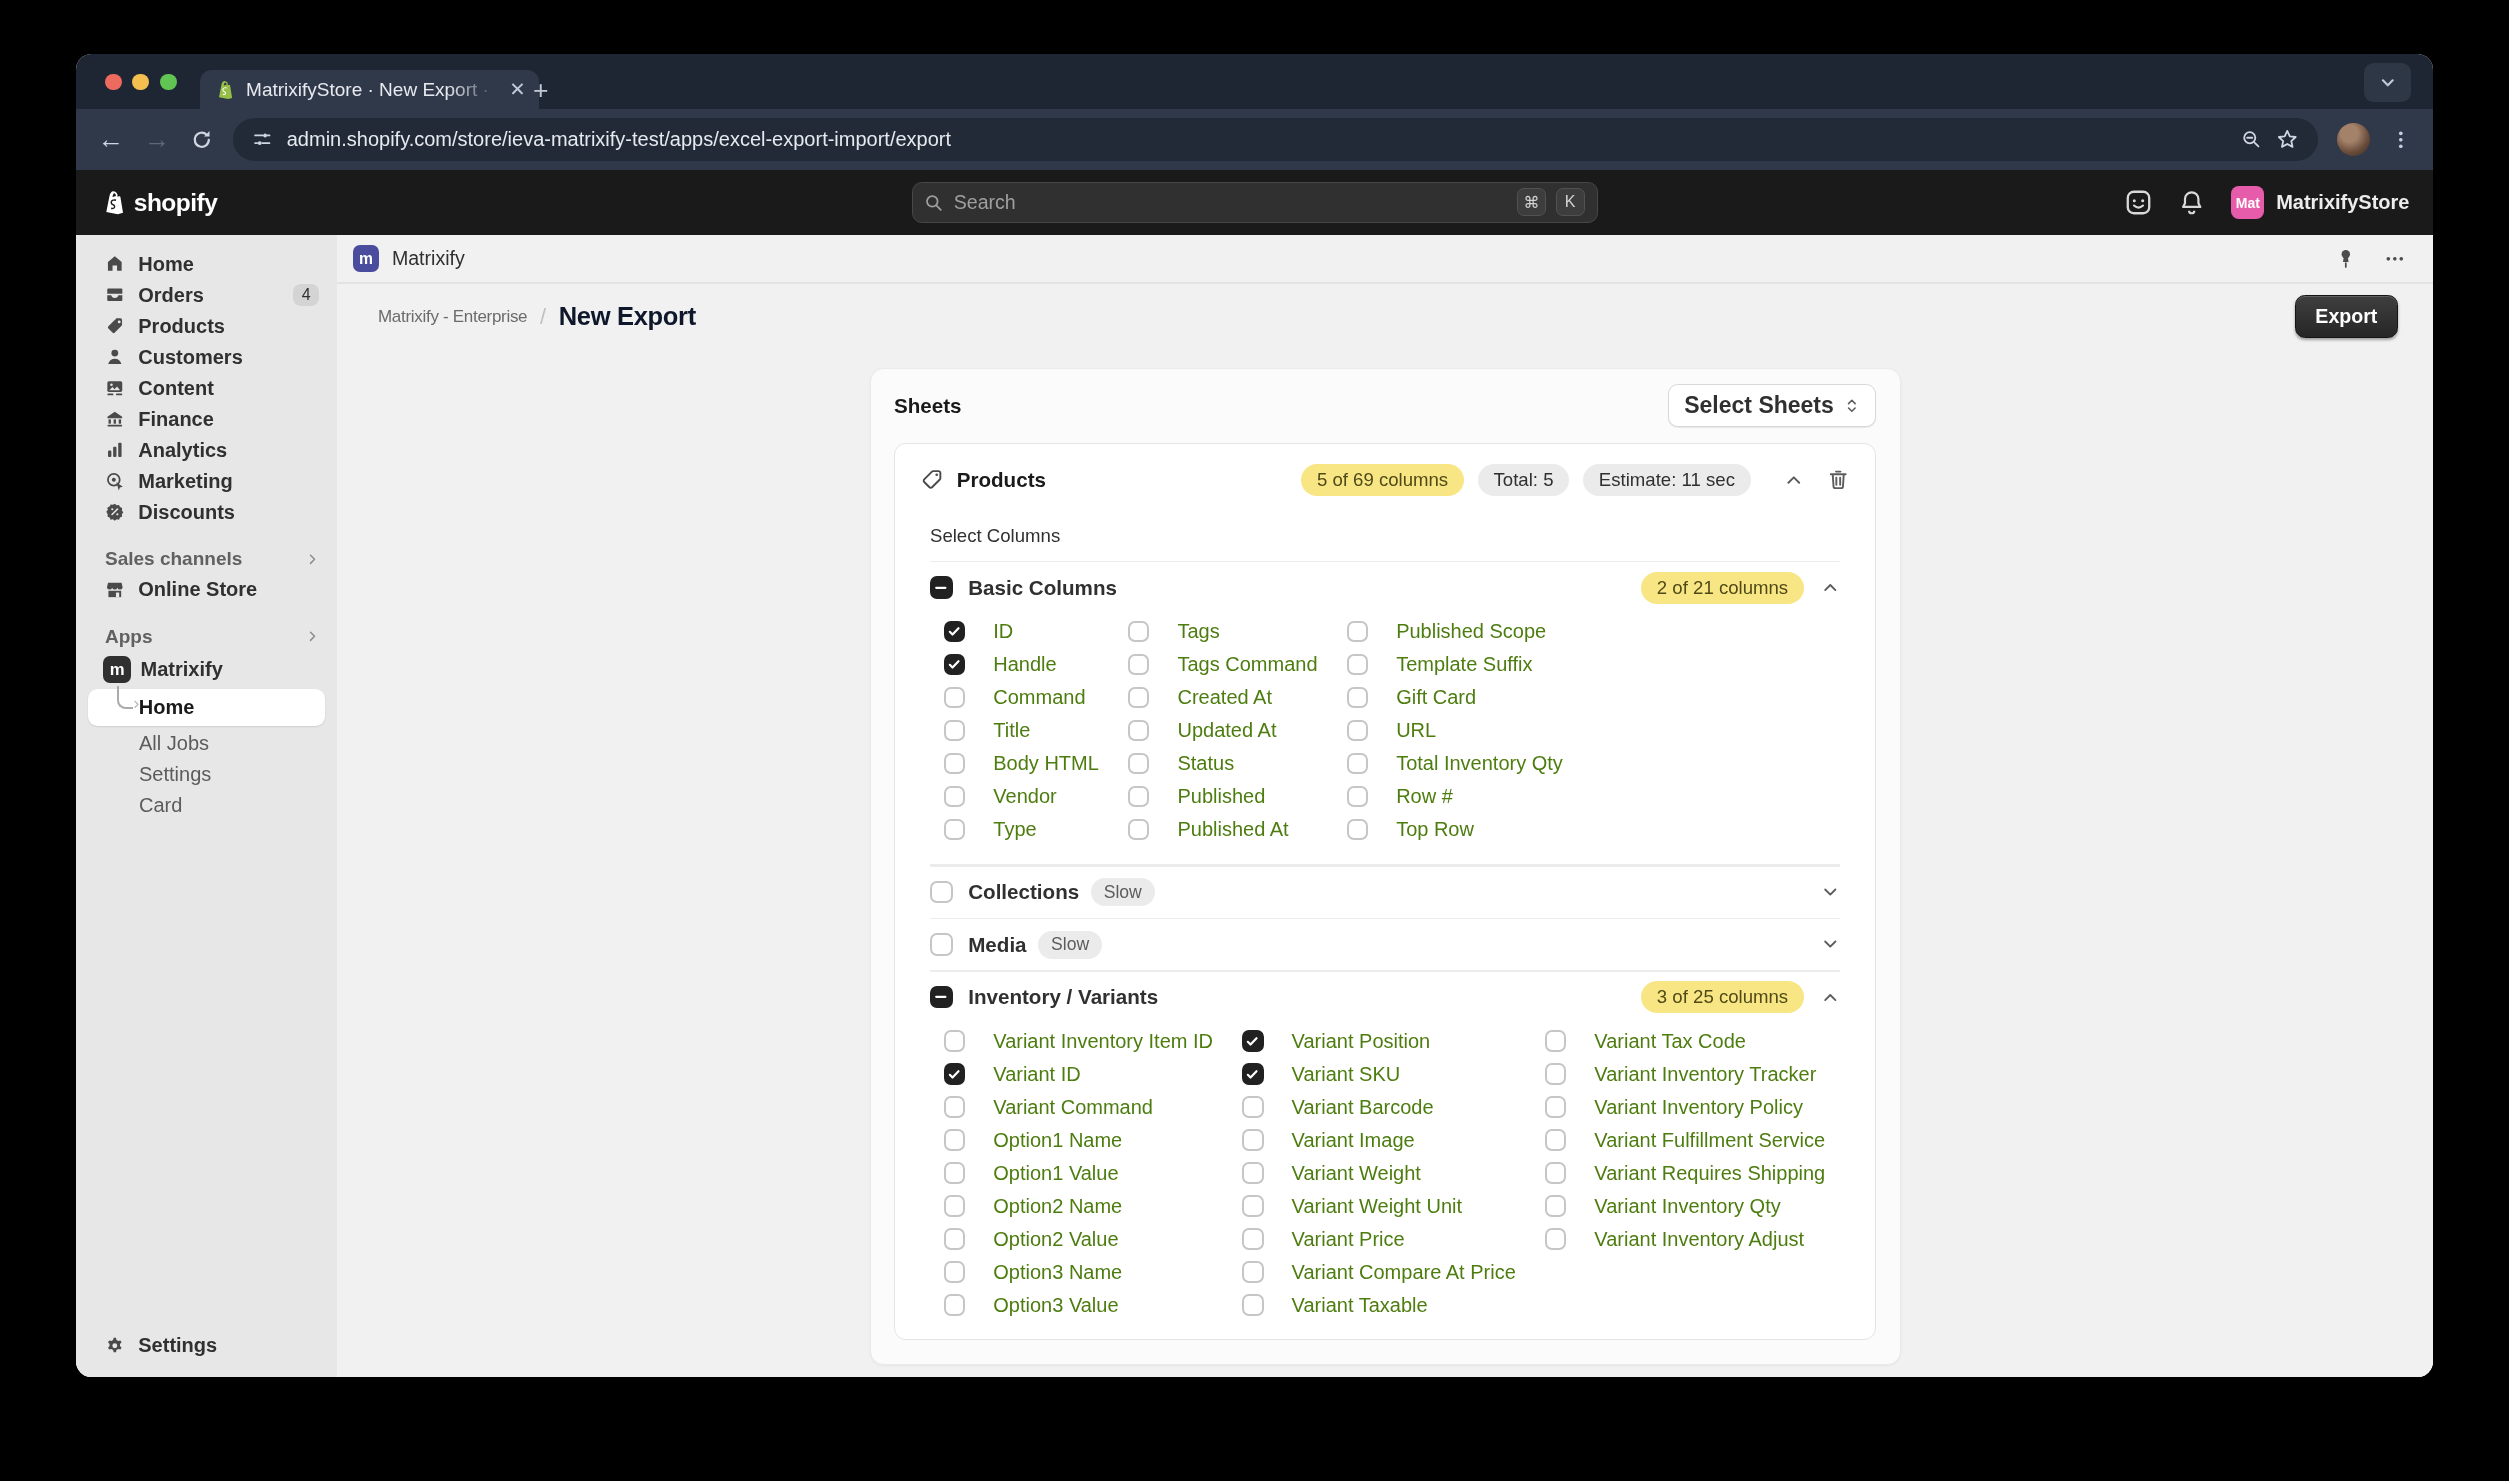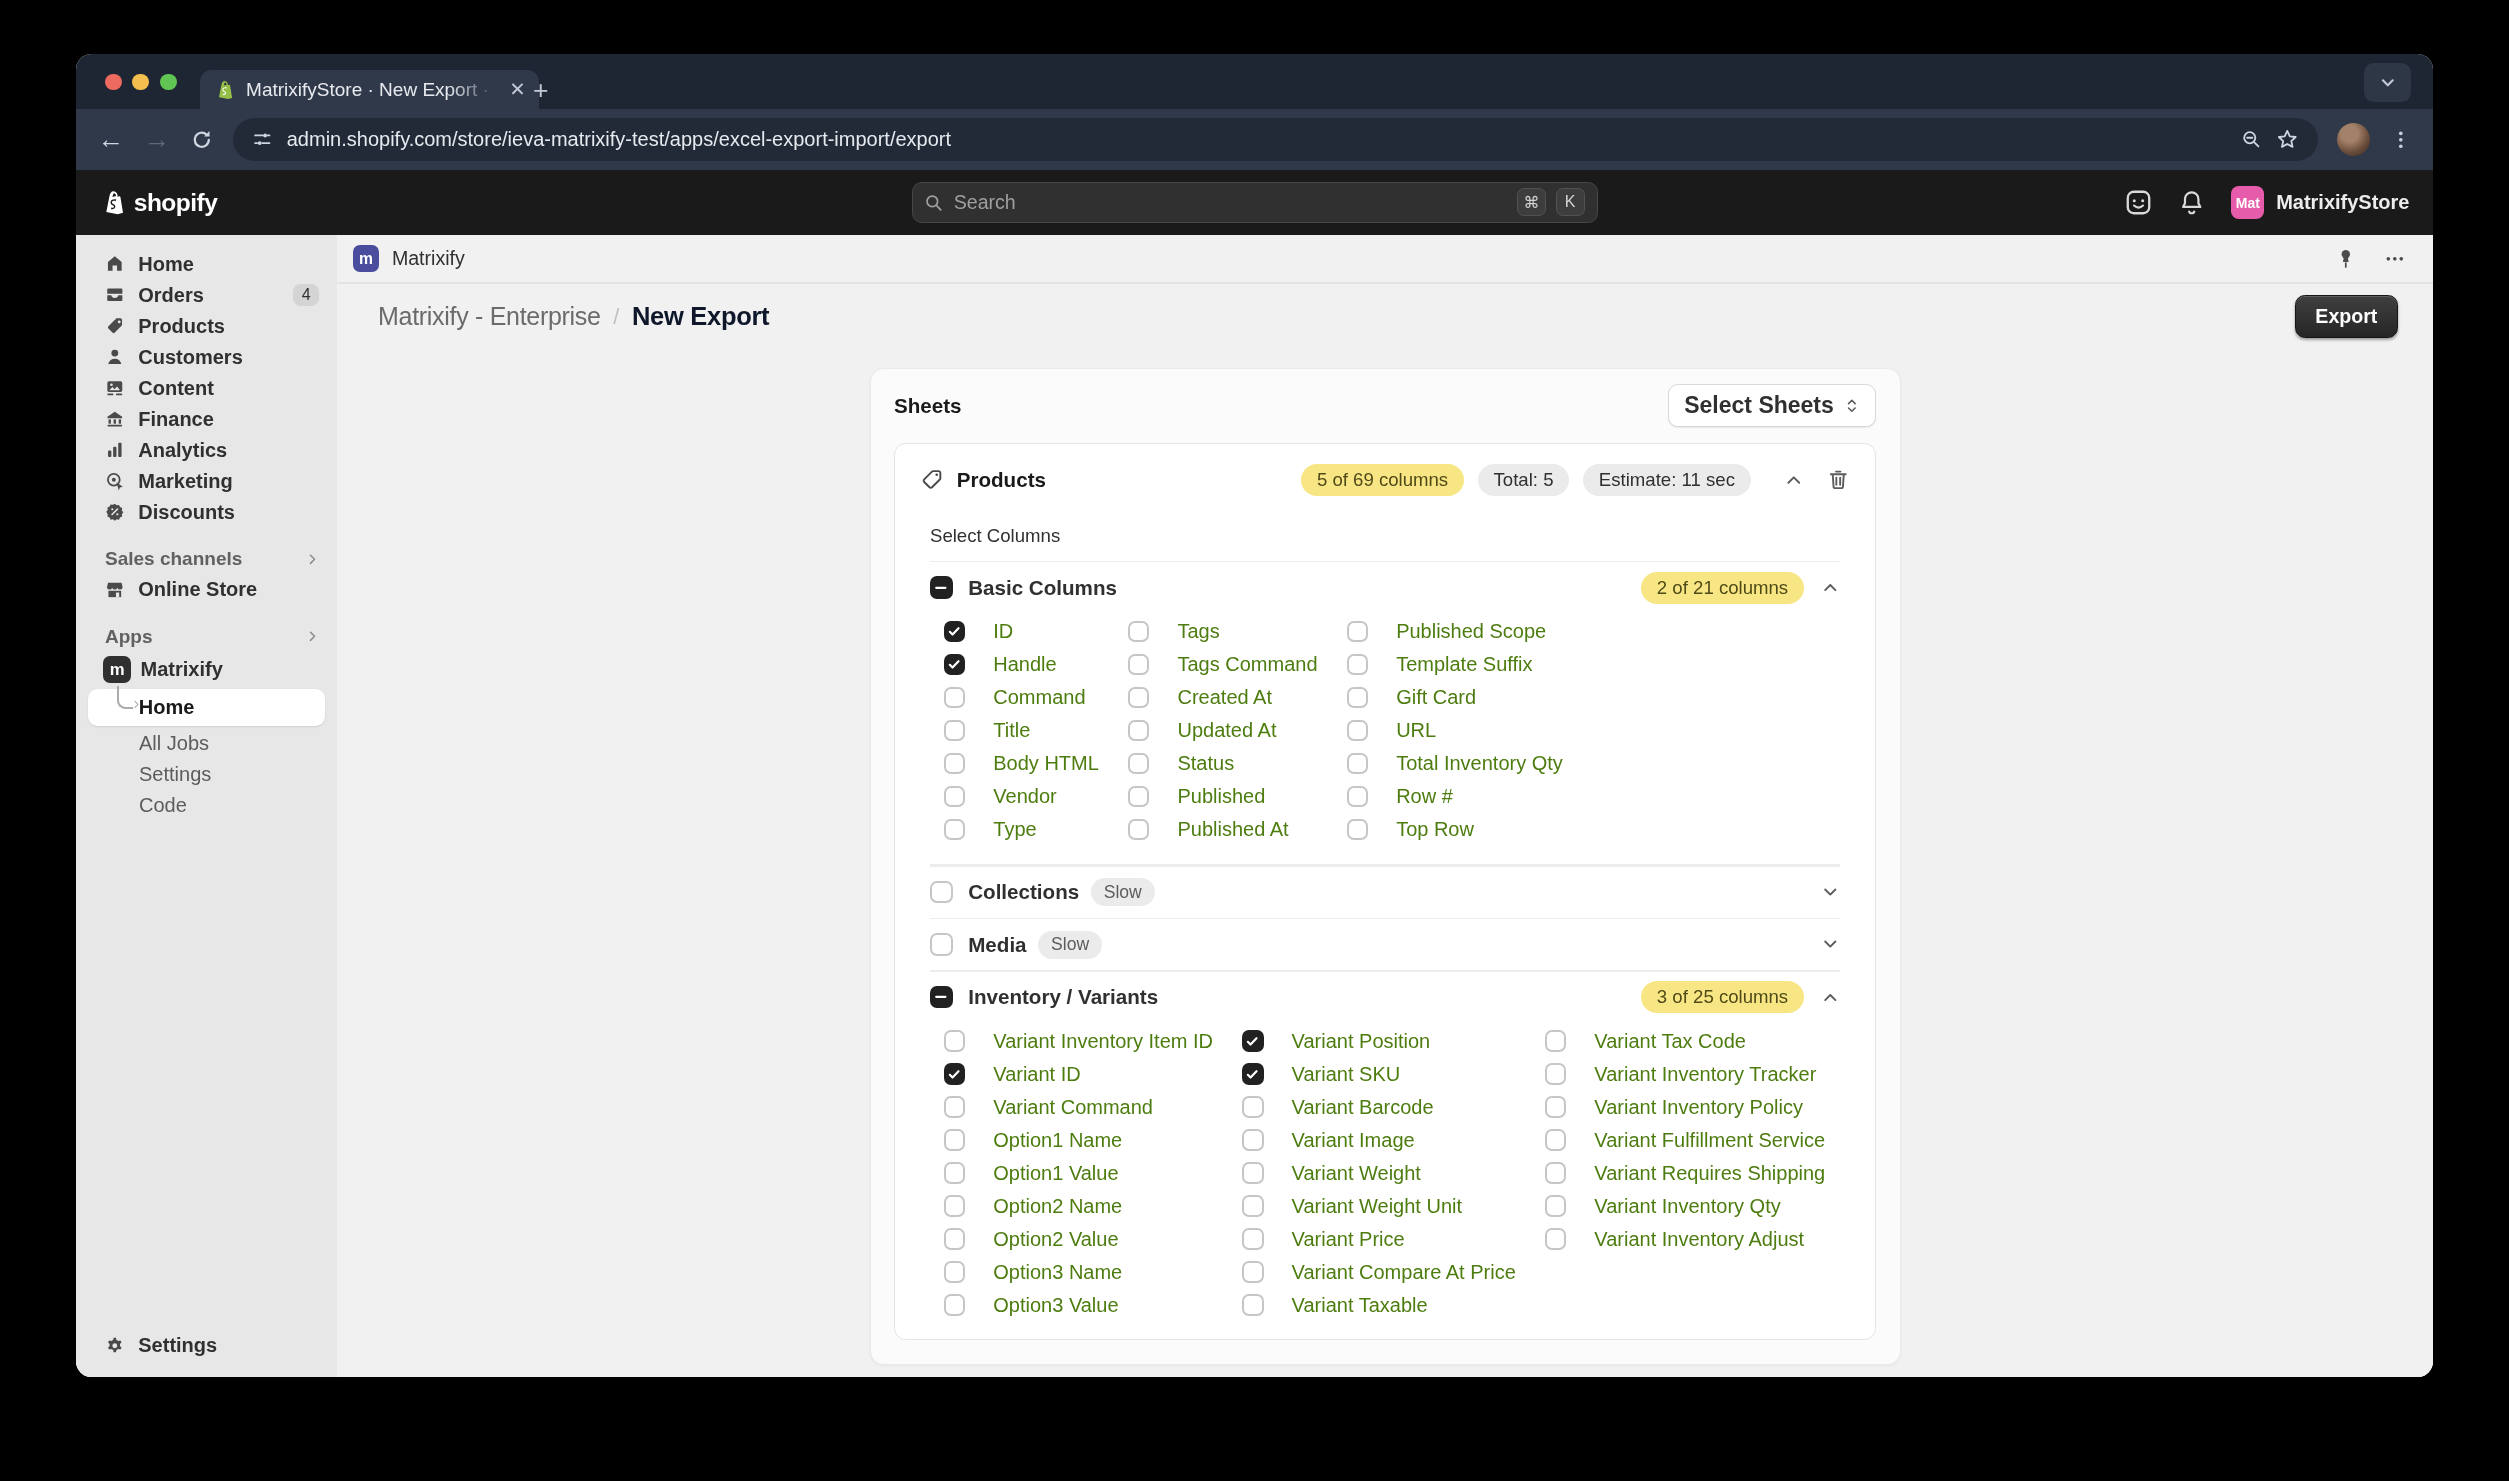--- a/index.html
+++ b/index.html
@@ -68,21 +68,21 @@
   .sb-bottom{position:absolute;bottom:15.7px;left:0;right:0;}
   
   .main{flex:1;display:flex;flex-direction:column;min-width:0;background:#f1f1f1;}
   .crumbrow{height:47px;display:flex;align-items:center;padding:0 27.4px 0 15.7px;flex:none;}
   .appicon{width:26.5px;height:26.5px;border-radius:6.9px;background:#4a4d9e;color:#fff;display:flex;
        align-items:center;justify-content:center;font-size:15.7px;font-weight:700;flex:none;}
   .crumb-label{margin-left:12.7px;font-size:19.6px;font-weight:500;color:#303030;}
   .crumb-icons{margin-left:auto;display:flex;align-items:center;gap:27.4px;color:#4c4c4c;}
   .hdr-div{height:2px;background:#e3e3e3;flex:none;}
   .titlerow{height:65px;display:flex;align-items:center;padding:0 35px 0 41px;flex:none;}
-  .bc-parent{font-size:25px;color:#6b6b6b;font-weight:500;letter-spacing:-0.3px;}
+  .bc-parent{font-size:17px;color:#6b6b6b;font-weight:500;letter-spacing:-0.3px;}
   .bc-sep{font-size:21.6px;color:#c0c0c0;margin:0 12.7px;}
   .pg-title{font-size:25.5px;color:#0f172a;font-weight:700;letter-spacing:-0.3px;}
   .export-btn{margin-left:auto;padding:8.8px 19.6px;border-radius:9.8px;color:#fff;font-size:19.6px;font-weight:600;
        background:linear-gradient(180deg,#3f3f3f,#262626);border:1px solid #151515;
        box-shadow:0 2px 2.9px rgba(0,0,0,.35),inset 0 1px 0 rgba(255,255,255,.18);}
   .cardwrap{flex:1;overflow:hidden;min-height:0;}
   .card{width:1031px;margin:18.6px auto 0;background:#fbfbfb;border:1px solid #eaeaea;border-radius:13.7px;
        box-shadow:0 1px 2.9px rgba(0,0,0,.05);padding:15.7px 23.5px 23.5px;box-sizing:border-box;}
   .card-hd{display:flex;align-items:center;}
   .card-title{font-size:20.6px;font-weight:700;color:#1a1a1a;}
@@ -359,21 +359,21 @@
           </span>
           <span class="sb-label">Home</span>
         </div>
         <div class="sb-sub">
           <span class="sb-label">All Jobs</span>
         </div>
         <div class="sb-sub">
           <span class="sb-label">Settings</span>
         </div>
         <div class="sb-sub">
-          <span class="sb-label">Code</span>
+          <span class="sb-label">Card</span>
         </div>
         <div class="sb-bottom">
           <div class="sb-item">
             <span class="sb-ico icn">
               <svg width="19.6" height="19.6" viewBox="0 0 20 20" fill="currentColor">
                 <path d="M8.8 1.9h2.4l.5 2.1a6.2 6.2 0 0 1 1.9 1.1l2.1-.6 1.2 2-1.6 1.6a6.2 6.2 0 0 1 0 2.2l1.6 1.6-1.2 2-2.1-.6a6.2 6.2 0 0 1-1.9 1.1l-.5 2.1H8.8l-.5-2.1a6.2 6.2 0 0 1-1.9-1.1l-2.1.6-1.2-2 1.6-1.6a6.2 6.2 0 0 1 0-2.2L3.1 6.5l1.2-2 2.1.6a6.2 6.2 0 0 1 1.9-1.1Z"></path>
                 <circle cx="10" cy="10" r="2.5" fill="#e7e7e7"></circle>
               </svg>
             </span>
             <span class="sb-label">Settings</span>

